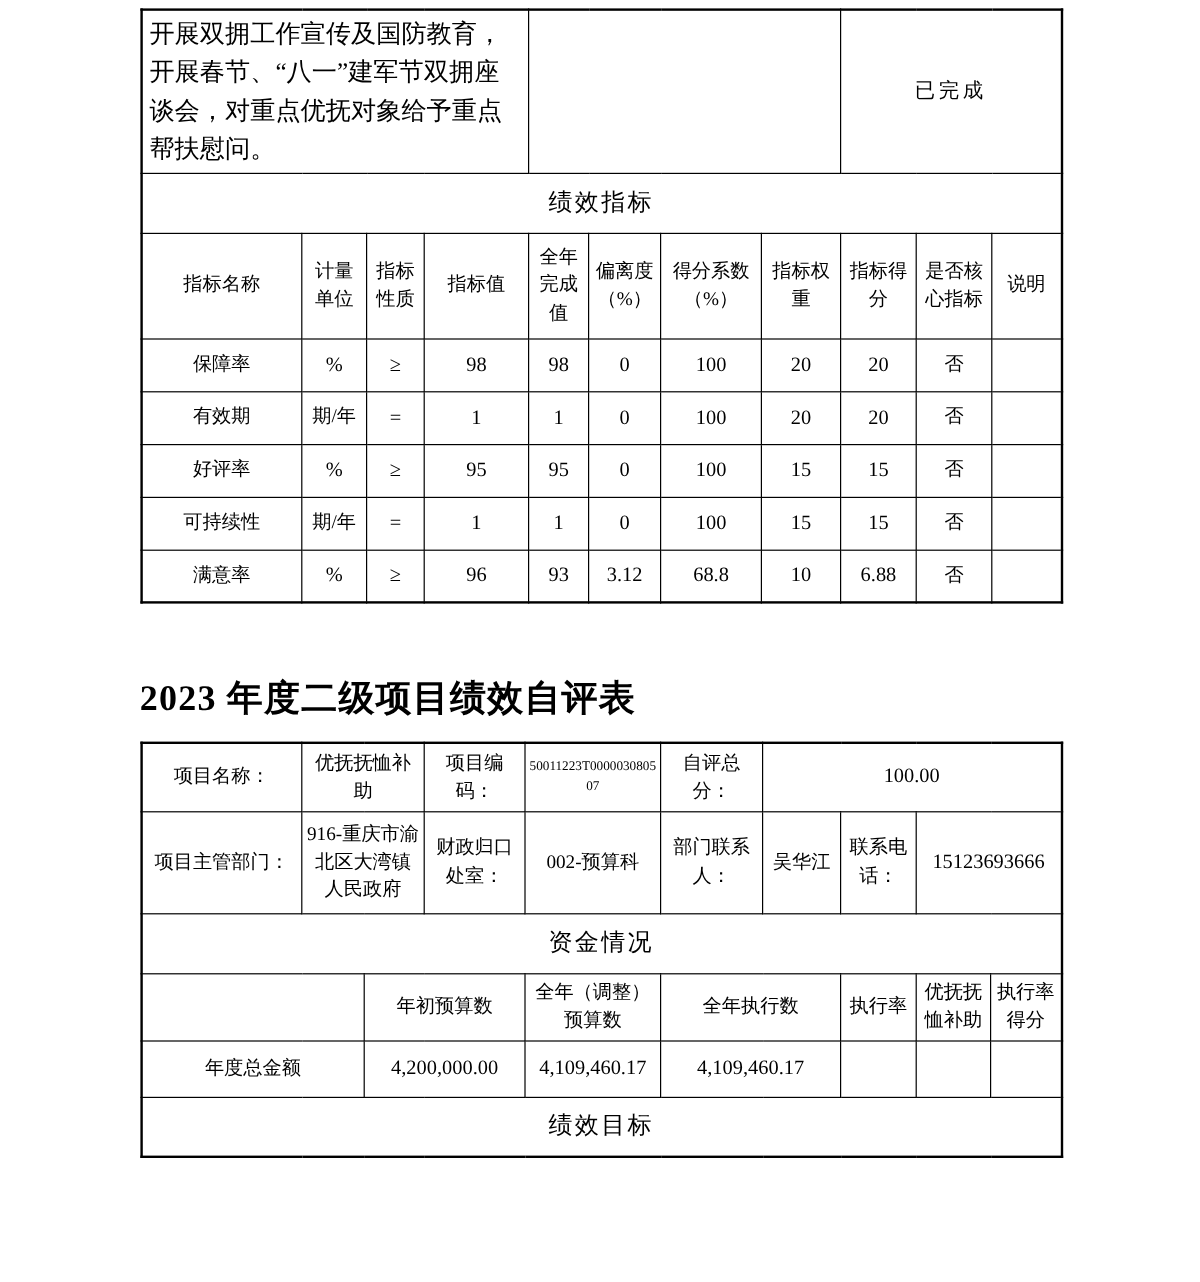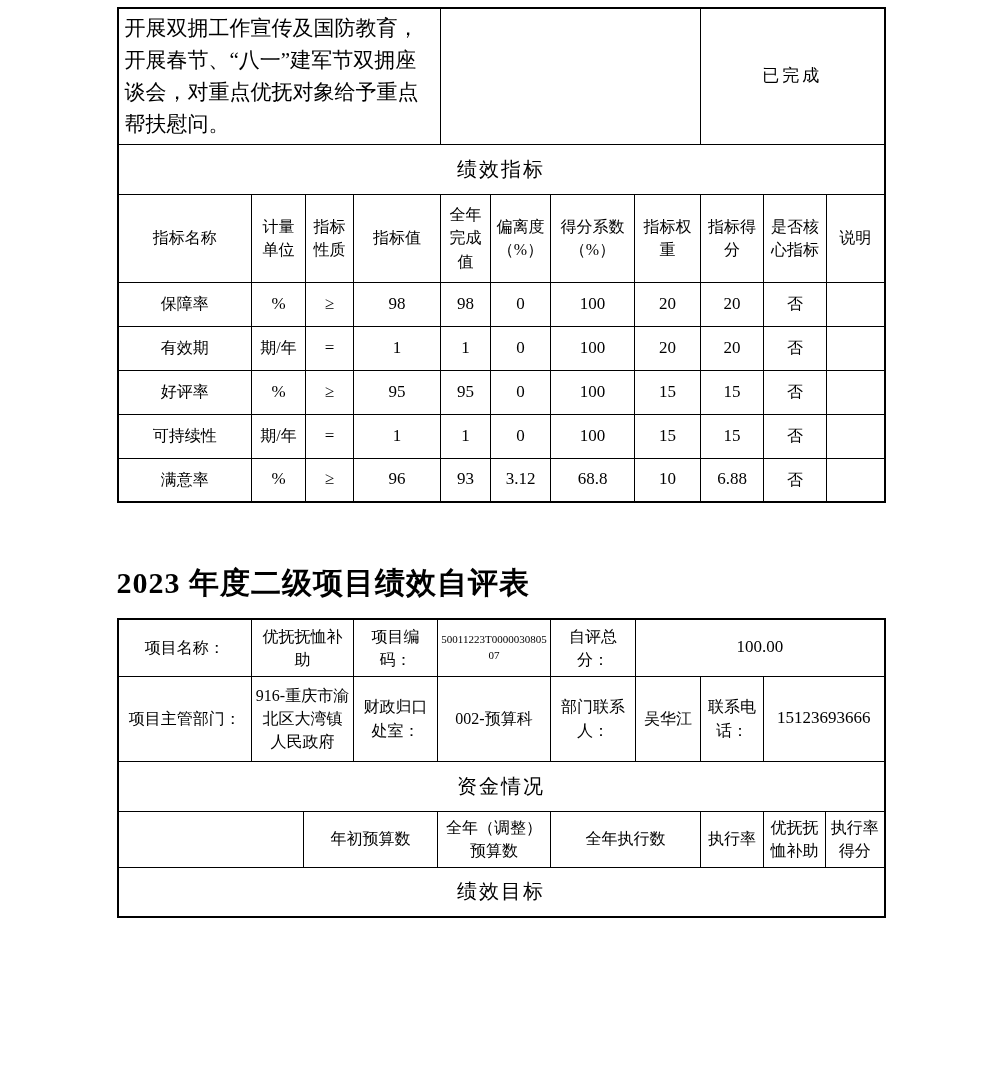--- a/index.html
+++ b/index.html
@@ -211,19 +211,28 @@
     </tr>
     <tr class="t2-hdr">
       <td colspan="2"></td>
       <td colspan="2">年初预算数</td>
       <td>全年（调整）预算数</td>
       <td colspan="2">全年执行数</td>
       <td>执行率</td>
       <td>优抚抚恤补助</td>
       <td>执行率得分</td>
     </tr>
+    <tr class="t2-d1">
+      <td colspan="2">年度总金额</td>
+      <td colspan="2" class="num">4,200,000.00</td>
+      <td class="num">4,109,460.17</td>
+      <td colspan="2" class="num">4,109,460.17</td>
+      <td class="num"></td>
+      <td class="num"></td>
+      <td class="num"></td>
+    </tr>
     <tr class="t2-goal">
       <td colspan="10" class="sec">绩效目标</td>
     </tr>
   </tbody>
     </table>
 
 </div>
 
 </body></html>

